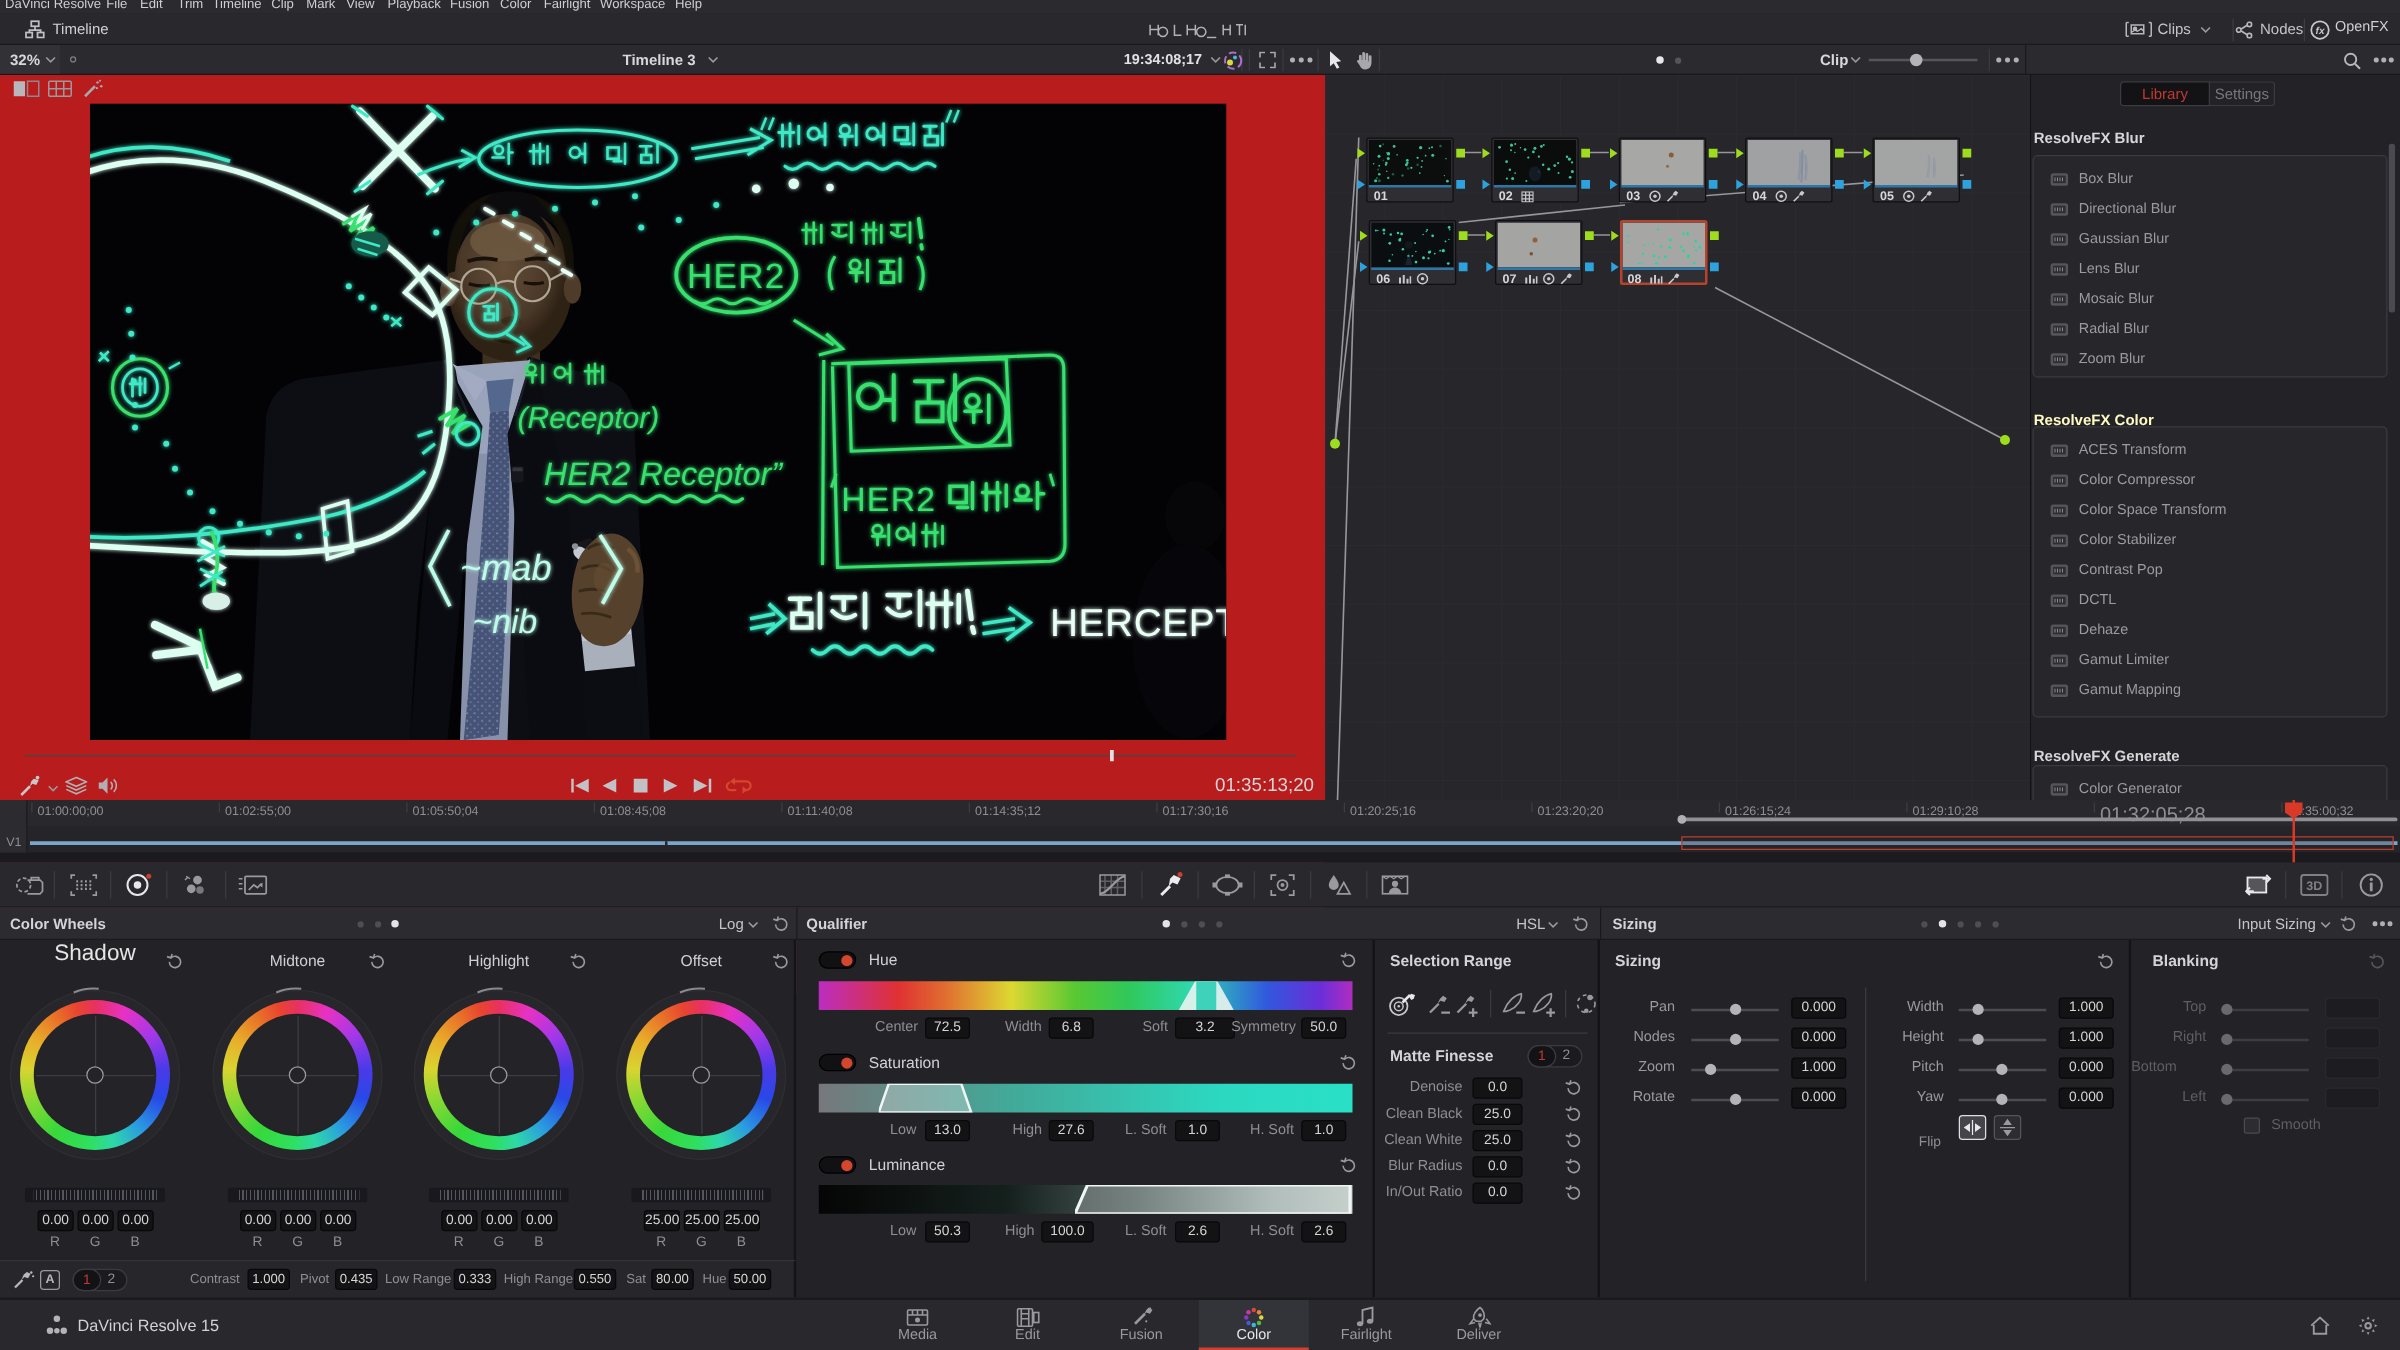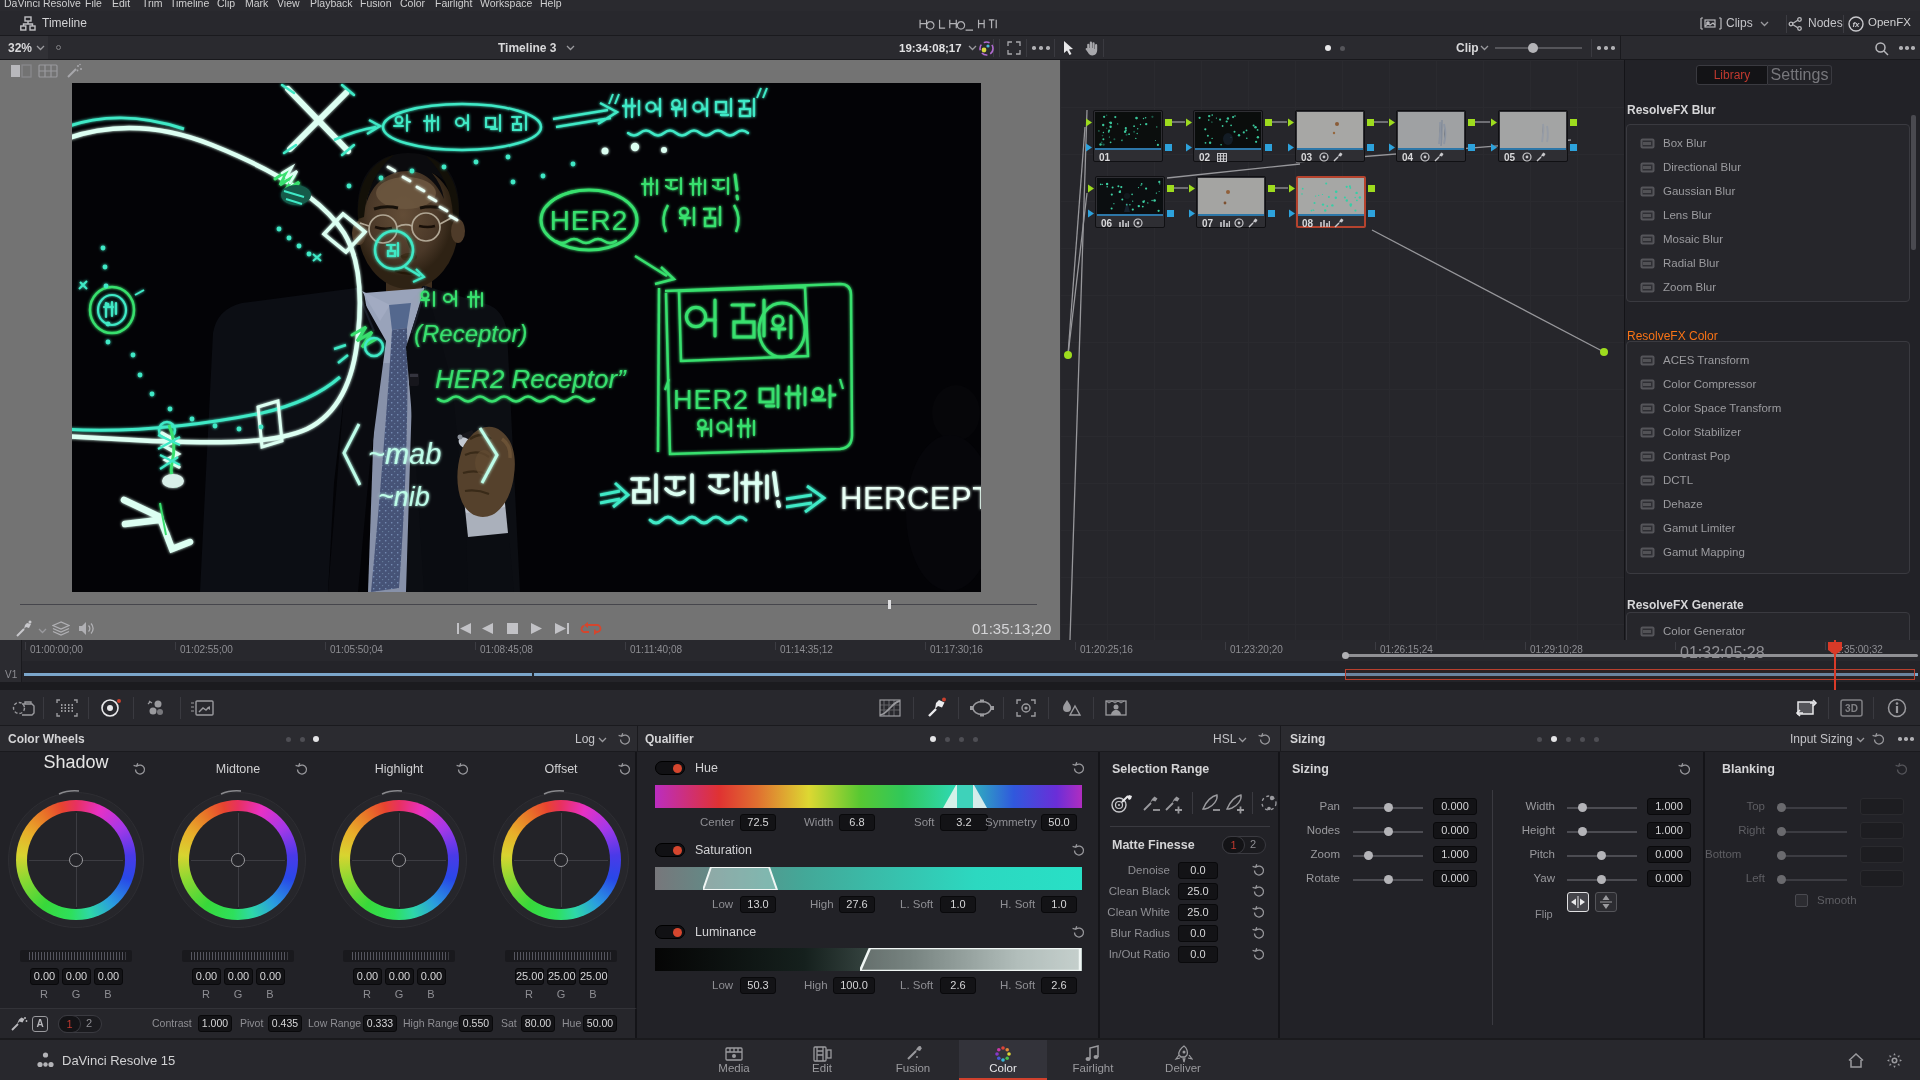--- a/index.html
+++ b/index.html
@@ -136,21 +136,21 @@
       <circle cx="6.5" cy="6.5" r="4.5" stroke="#b8b8bc" fill="none" stroke-width="1.5"></circle>
       <path d="M10 10l4 4" stroke="#b8b8bc" stroke-width="1.5"></path>
     </svg>
   <div class="ab" style="left:1899px;top:10px">
       <span class="dot" style="left:0;width:3.5px;height:3.5px;background:#b0b0b4"></span>
       <span class="dot" style="left:6px;width:3.5px;height:3.5px;background:#b0b0b4"></span>
       <span class="dot" style="left:12px;width:3.5px;height:3.5px;background:#b0b0b4"></span>
     </div>
 </div>
 
-<div class="ab" id="viewer" style="left:0;top:60px;width:1060px;height:736px;background:#737373">
+<div class="ab" id="viewer" style="left:0;top:60px;width:1060px;height:736px;background:#b91c1c">
   <svg class="ab" style="left:10px;top:4px" width="22" height="14" viewBox="0 0 22 14">
       <rect x="1" y="1" width="9" height="12" fill="#b8b8bc"></rect>
       <rect x="12" y="1" width="9" height="12" fill="none" stroke="#8a8a8e" stroke-width="1.2"></rect>
     </svg>
   <svg class="ab" style="left:38px;top:4px" width="20" height="14" viewBox="0 0 20 14">
       <g stroke="#9a9a9e" stroke-width="1.2" fill="none">
         <rect x="1" y="1" width="18" height="12" rx="1"></rect>
         <path d="M7 1v12M13 1v12M1 7h18"></path>
       </g>
     </svg>
@@ -836,21 +836,21 @@
     </svg>
 <div class="ab" style="left:308px;top:125px;width:7px;height:7px;background:#9edc1e"></div>
 <svg class="ab" style="left:228px;top:149px" width="8" height="9" viewBox="0 0 8 9">
       <path d="M1 0.5l6 4-6 4z" fill="#2da2dc"></path>
     </svg>
 <div class="ab" style="left:308px;top:150px;width:7px;height:7px;background:#2da2dc"></div>
 </div>
 
 <div class="ab" id="library" style="left:1625px;top:60px;width:295px;height:580px;background:#222227;overflow:hidden">
   <div class="ab" style="left:71px;top:5px;width:72px;height:20px;background:#131316;border:1px solid #3a3a40;border-radius:3px 0 0 3px;color:#c0392f;font-size:12px;text-align:center;line-height:18px">Library</div>
-  <div class="ab" style="left:143px;top:5px;width:64px;height:20px;border:1px solid #3a3a40;border-left:none;border-radius:0 3px 3px 0;color:#77777c;font-size:16px;text-align:center;line-height:18px">Settings</div>
+  <div class="ab" style="left:143px;top:5px;width:52px;height:20px;border:1px solid #3a3a40;border-left:none;border-radius:0 3px 3px 0;color:#77777c;font-size:12px;text-align:center;line-height:18px">Settings</div>
 <div class="tx" style="left:2px;top:43px;font-weight:bold;font-size:12px;color:#d6d6d8">ResolveFX Blur</div>
 <div class="ab" style="left:1px;top:64px;width:284px;height:178px;background:#26262b;border:1px solid #3a3a40;border-radius:4px"></div>
 <svg class="ab" style="left:15px;top:78px" width="15" height="11" viewBox="0 0 15 11">
       <rect x="0.5" y="0.5" width="14" height="10" rx="2" fill="#55555a"></rect>
       <rect x="2.5" y="2.5" width="10" height="6" fill="#2e2e33"></rect>
       <path d="M4 4v3M6 4v3M8 4v3M10 4v3" stroke="#8a8a8e" stroke-width="0.8"></path>
     </svg>
 <div class="tx" style="left:38px;top:77px;font-size:11.5px;color:#9b9b9f">Box Blur</div>
 <svg class="ab" style="left:15px;top:102px" width="15" height="11" viewBox="0 0 15 11">
       <rect x="0.5" y="0.5" width="14" height="10" rx="2" fill="#55555a"></rect>
@@ -881,21 +881,21 @@
       <rect x="2.5" y="2.5" width="10" height="6" fill="#2e2e33"></rect>
       <path d="M4 4v3M6 4v3M8 4v3M10 4v3" stroke="#8a8a8e" stroke-width="0.8"></path>
     </svg>
 <div class="tx" style="left:38px;top:197px;font-size:11.5px;color:#9b9b9f">Radial Blur</div>
 <svg class="ab" style="left:15px;top:222px" width="15" height="11" viewBox="0 0 15 11">
       <rect x="0.5" y="0.5" width="14" height="10" rx="2" fill="#55555a"></rect>
       <rect x="2.5" y="2.5" width="10" height="6" fill="#2e2e33"></rect>
       <path d="M4 4v3M6 4v3M8 4v3M10 4v3" stroke="#8a8a8e" stroke-width="0.8"></path>
     </svg>
 <div class="tx" style="left:38px;top:221px;font-size:11.5px;color:#9b9b9f">Zoom Blur</div>
-<div class="tx" style="left:2px;top:269px;font-weight:normal;font-size:12px;color:#f97316">ResolveFX Color</div>
+<div class="tx" style="left:2px;top:269px;font-weight:bold;font-size:12px;color:#fef9c3">ResolveFX Color</div>
 <div class="ab" style="left:1px;top:281px;width:284px;height:233px;background:#26262b;border:1px solid #3a3a40;border-radius:4px"></div>
 <svg class="ab" style="left:15px;top:295px" width="15" height="11" viewBox="0 0 15 11">
       <rect x="0.5" y="0.5" width="14" height="10" rx="2" fill="#55555a"></rect>
       <rect x="2.5" y="2.5" width="10" height="6" fill="#2e2e33"></rect>
       <path d="M4 4v3M6 4v3M8 4v3M10 4v3" stroke="#8a8a8e" stroke-width="0.8"></path>
     </svg>
 <div class="tx" style="left:38px;top:294px;font-size:11.5px;color:#9b9b9f">ACES Transform</div>
 <svg class="ab" style="left:15px;top:319px" width="15" height="11" viewBox="0 0 15 11">
       <rect x="0.5" y="0.5" width="14" height="10" rx="2" fill="#55555a"></rect>
       <rect x="2.5" y="2.5" width="10" height="6" fill="#2e2e33"></rect>

